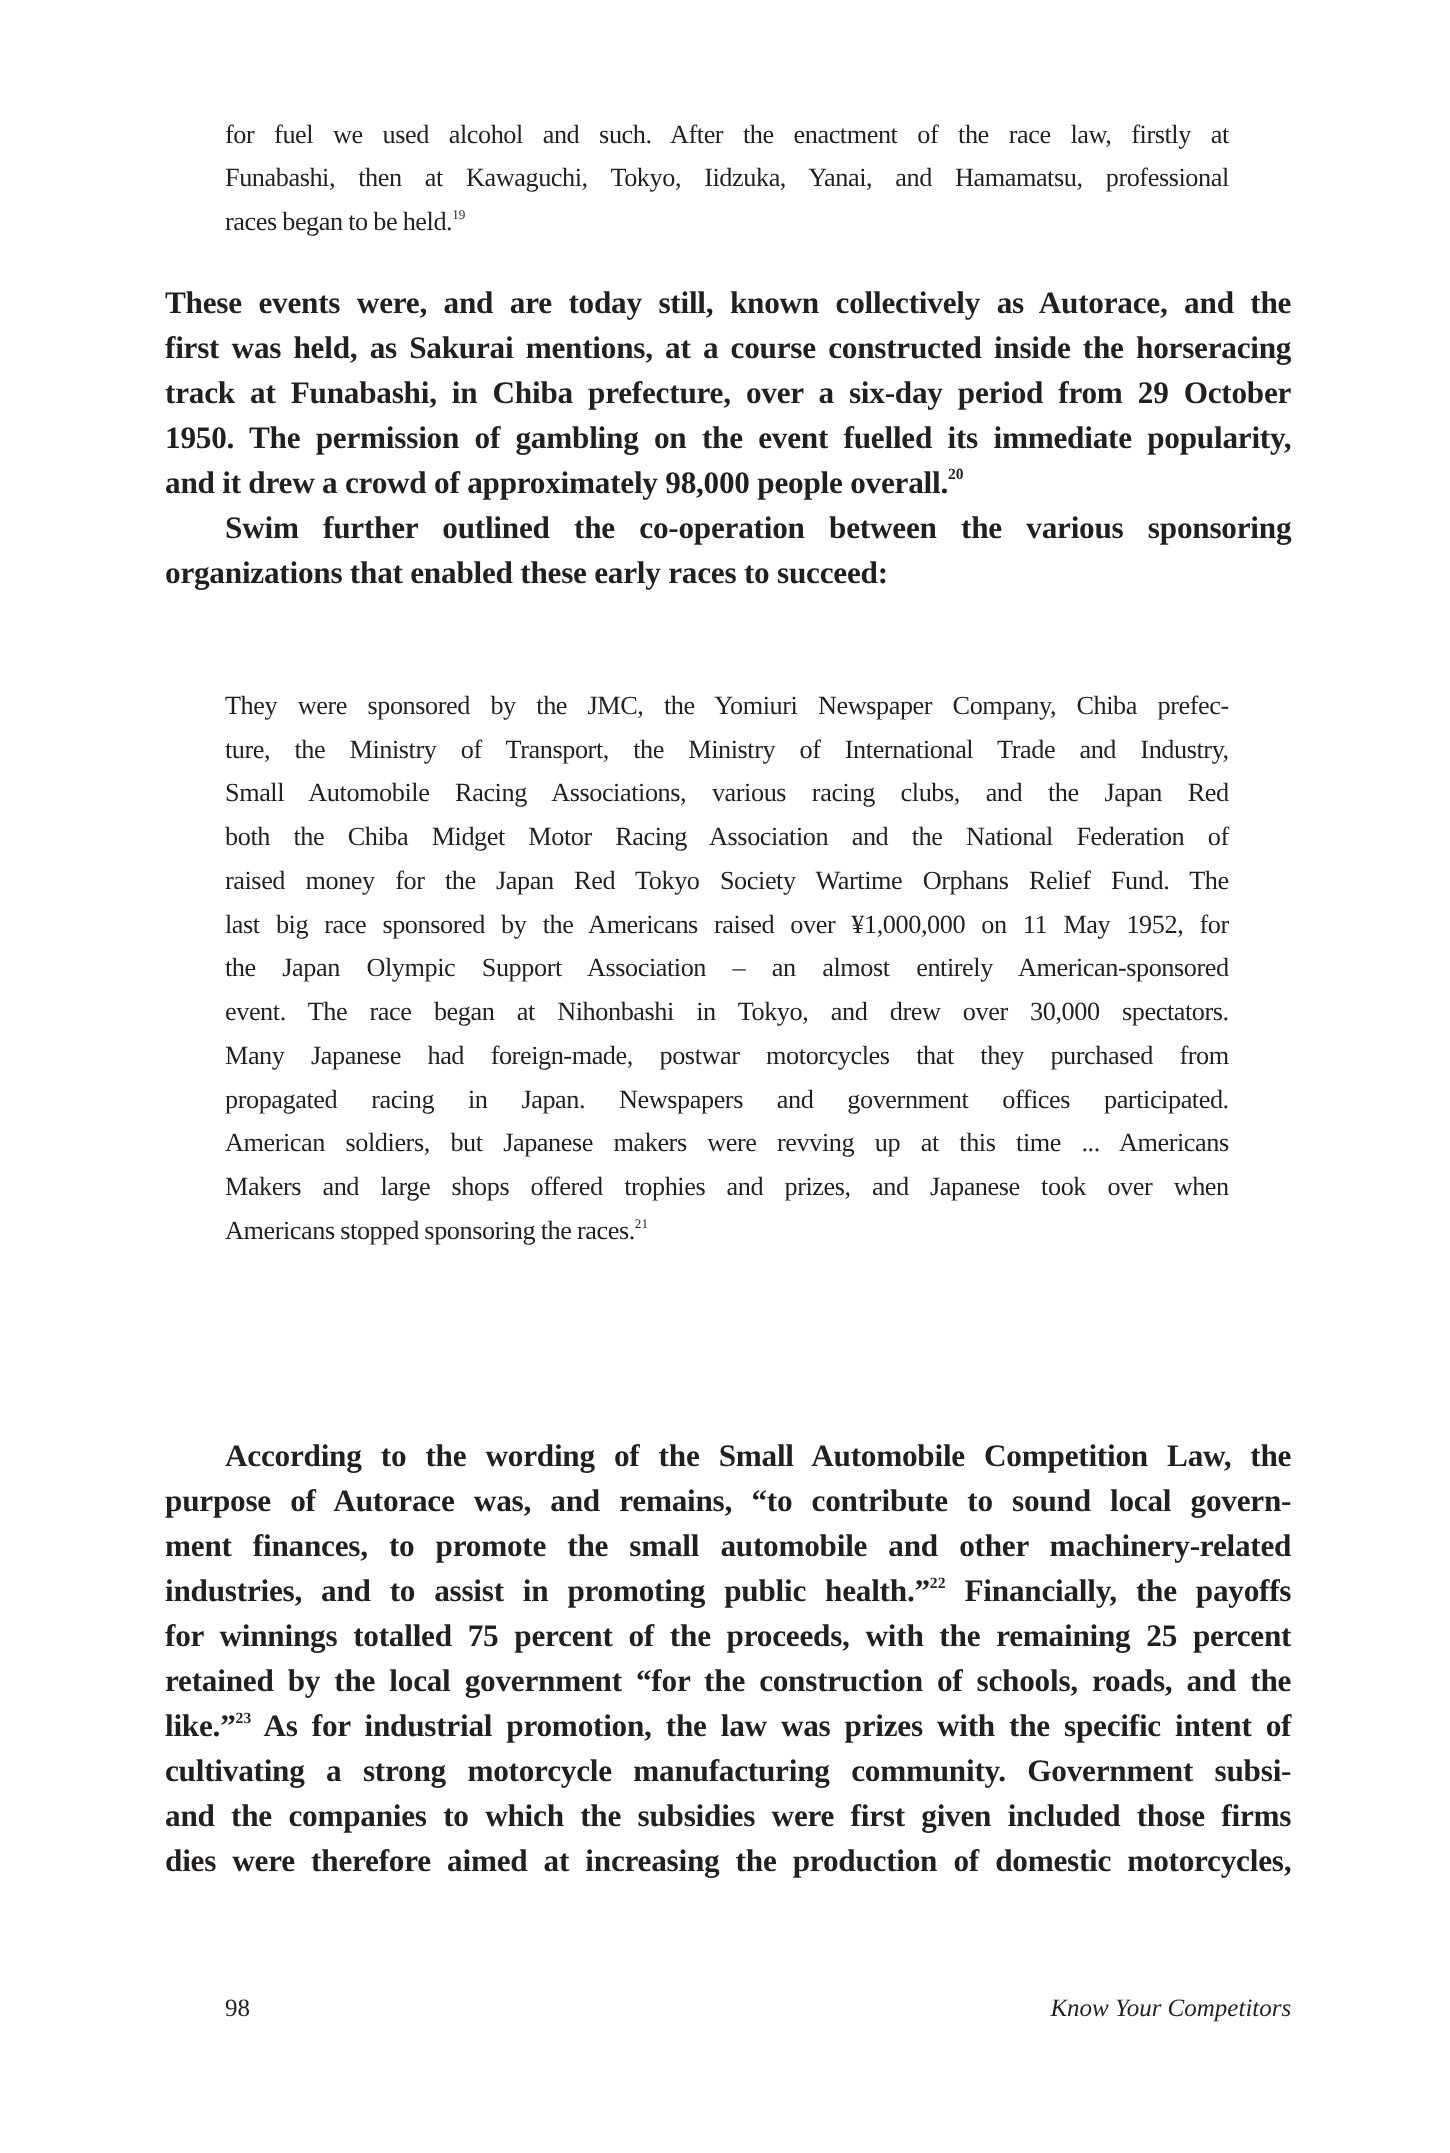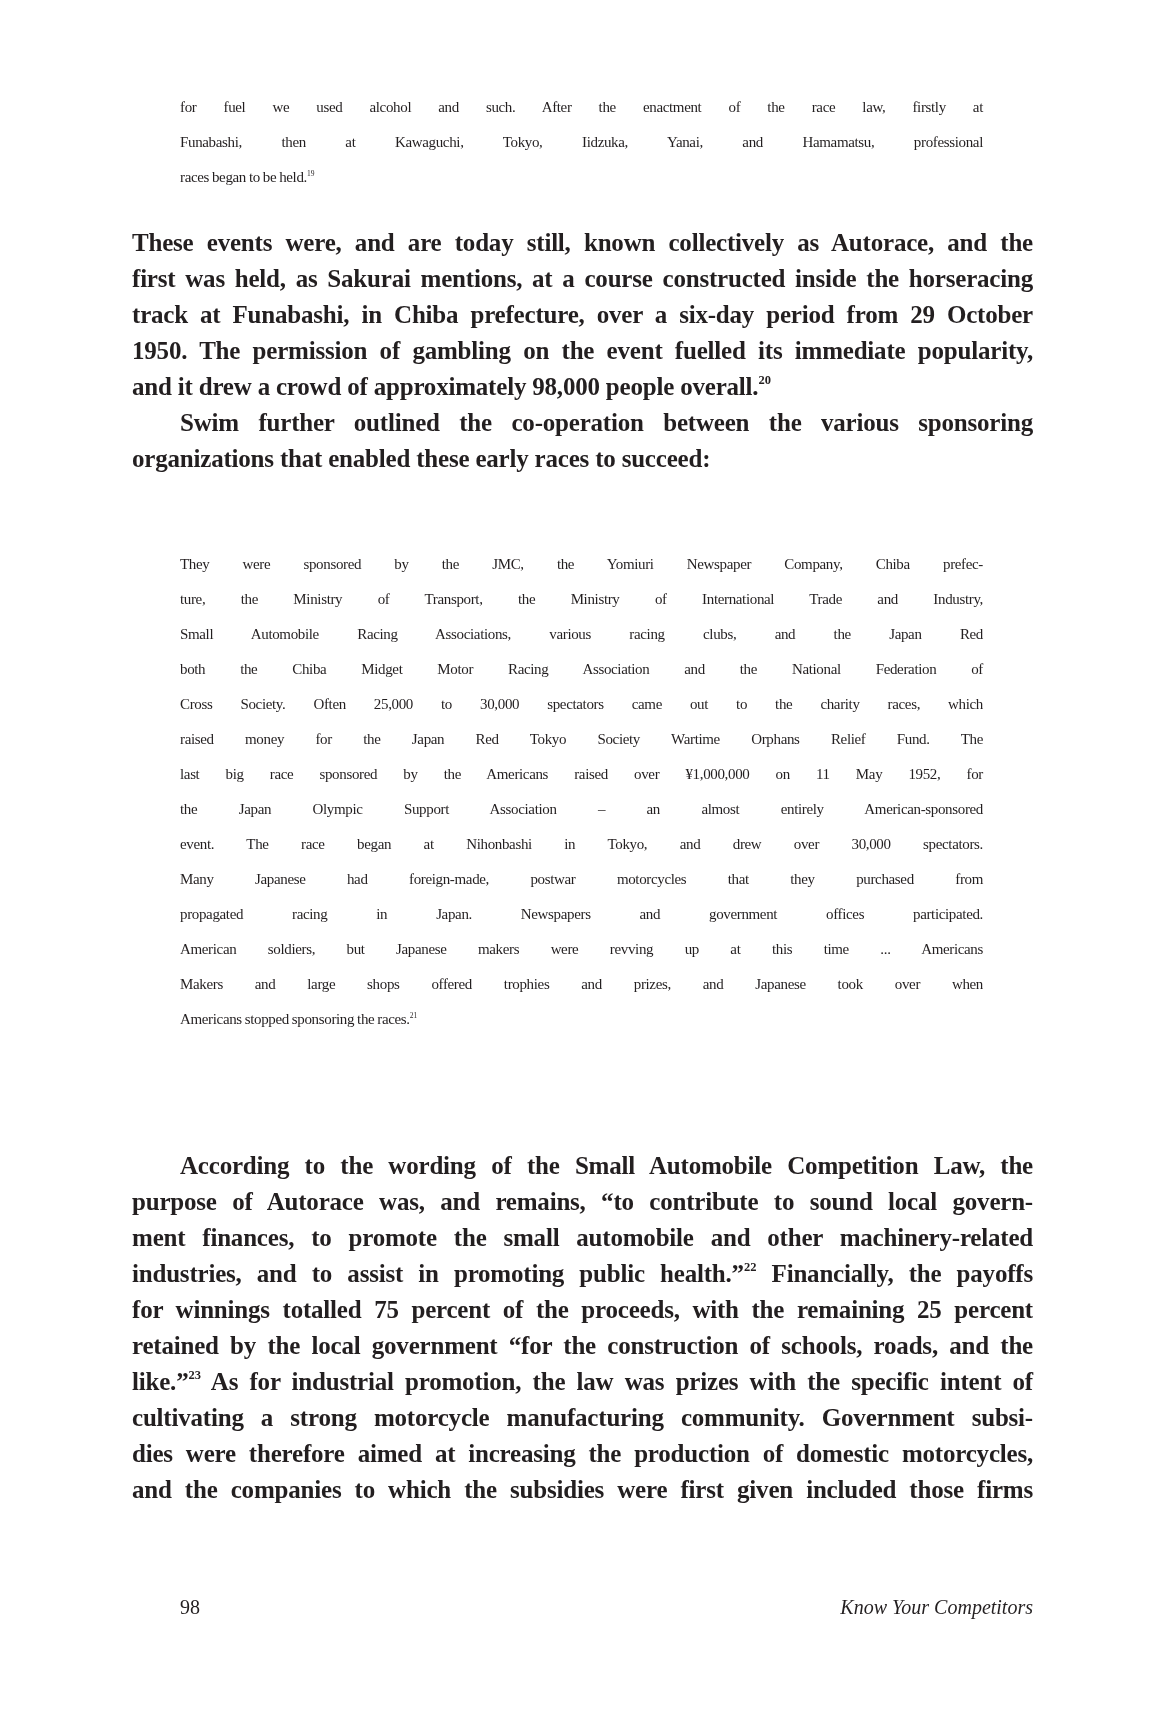--- a/index.html
+++ b/index.html
@@ -18,21 +18,21 @@
     .page {
       position: absolute;
       left: 0; top: 0;
       width: 1160px;
       height: 1722px;
     }
     .block-quote {
       position: absolute;
       left: 180px;
       width: 803px;
-      font-size: 15px;
+      font-size: 21px;
       line-height: 35px;
       letter-spacing: -0.35px;
       word-spacing: -0.5px;
     }
     .block-quote .line {
       display: block;
       white-space: nowrap;
       text-align: justify;
       text-align-last: justify;
     }
@@ -114,43 +114,42 @@
   <div class="body-text para-2">
     <span class="line indent">Swim further outlined the co-operation between the various sponsoring</span>
     <span class="line last">organizations that enabled these early races to succeed:</span>
   </div>
 
   <div class="block-quote quote-main">
     <span class="line">They were sponsored by the JMC, the Yomiuri Newspaper Company, Chiba prefec-</span>
     <span class="line">ture, the Ministry of Transport, the Ministry of International Trade and Industry,</span>
     <span class="line">Small Automobile Racing Associations, various racing clubs, and the Japan Red</span>
     <span class="line">both the Chiba Midget Motor Racing Association and the National Federation of</span>
-    <span class="line">Cross Society. Often 25,000 to 30,000 spectators came out to the charity races, which</span>
     <span class="line">raised money for the Japan Red Tokyo Society Wartime Orphans Relief Fund. The</span>
     <span class="line">last big race sponsored by the Americans raised over ¥1,000,000 on 11 May 1952, for</span>
     <span class="line">the Japan Olympic Support Association – an almost entirely American-sponsored</span>
     <span class="line">event. The race began at Nihonbashi in Tokyo, and drew over 30,000 spectators.</span>
     <span class="line">Many Japanese had foreign-made, postwar motorcycles that they purchased from</span>
     <span class="line">propagated racing in Japan. Newspapers and government offices participated.</span>
     <span class="line">American soldiers, but Japanese makers were revving up at this time ... Americans</span>
     <span class="line">Makers and large shops offered trophies and prizes, and Japanese took over when</span>
     <span class="line last"><span>Americans stopped sponsoring the races.</span><sup class="fn">21</sup></span>
   </div>
 
   <div class="body-text para-3">
     <span class="line indent">According to the wording of the Small Automobile Competition Law, the</span>
     <span class="line">purpose of Autorace was, and remains, “to contribute to sound local govern-</span>
     <span class="line">ment finances, to promote the small automobile and other machinery-related</span>
     <span class="line"><span>industries, and to assist in promoting public health.”</span><sup class="fn">22</sup><span> Financially, the payoffs</span></span>
     <span class="line">for winnings totalled 75 percent of the proceeds, with the remaining 25 percent</span>
     <span class="line">retained by the local government “for the construction of schools, roads, and the</span>
     <span class="line"><span>like.”</span><sup class="fn">23</sup><span> As for industrial promotion, the law was prizes with the specific intent of</span></span>
     <span class="line">cultivating a strong motorcycle manufacturing community. Government subsi-</span>
+    <span class="line">and the companies to which the subsidies were first given included those firms</span>
     <span class="line">dies were therefore aimed at increasing the production of domestic motorcycles,</span>
-    <span class="line">and the companies to which the subsidies were first given included those firms</span>
   </div>
 
   <div class="footer">
     <span class="page-number">98</span>
     <span class="running-head">Know Your Competitors</span>
   </div>
 
 </div>
 
 </body></html>

